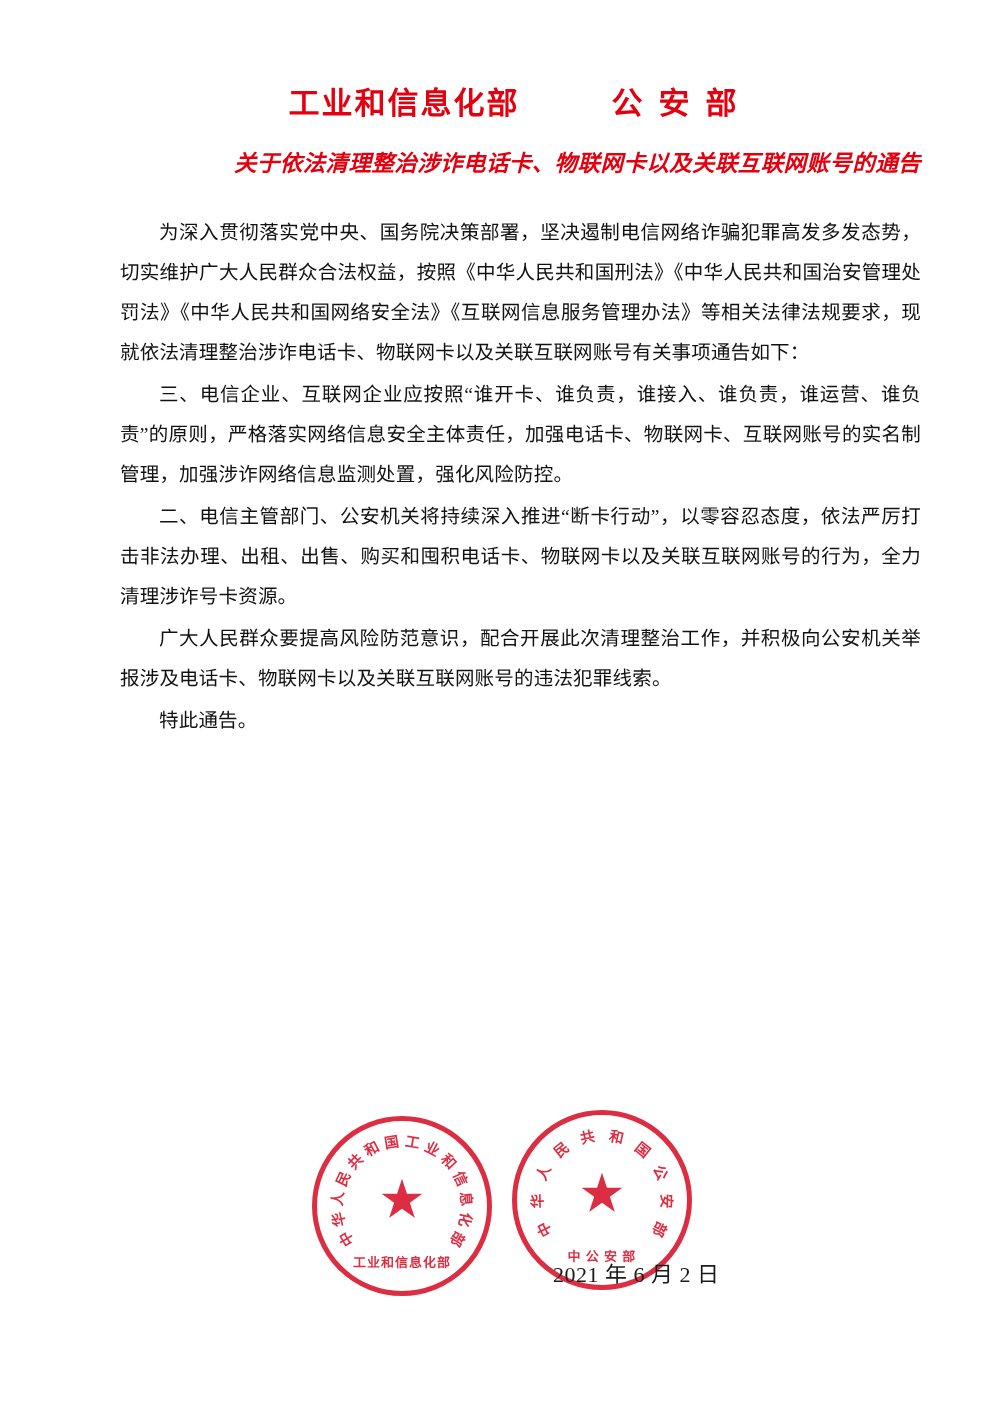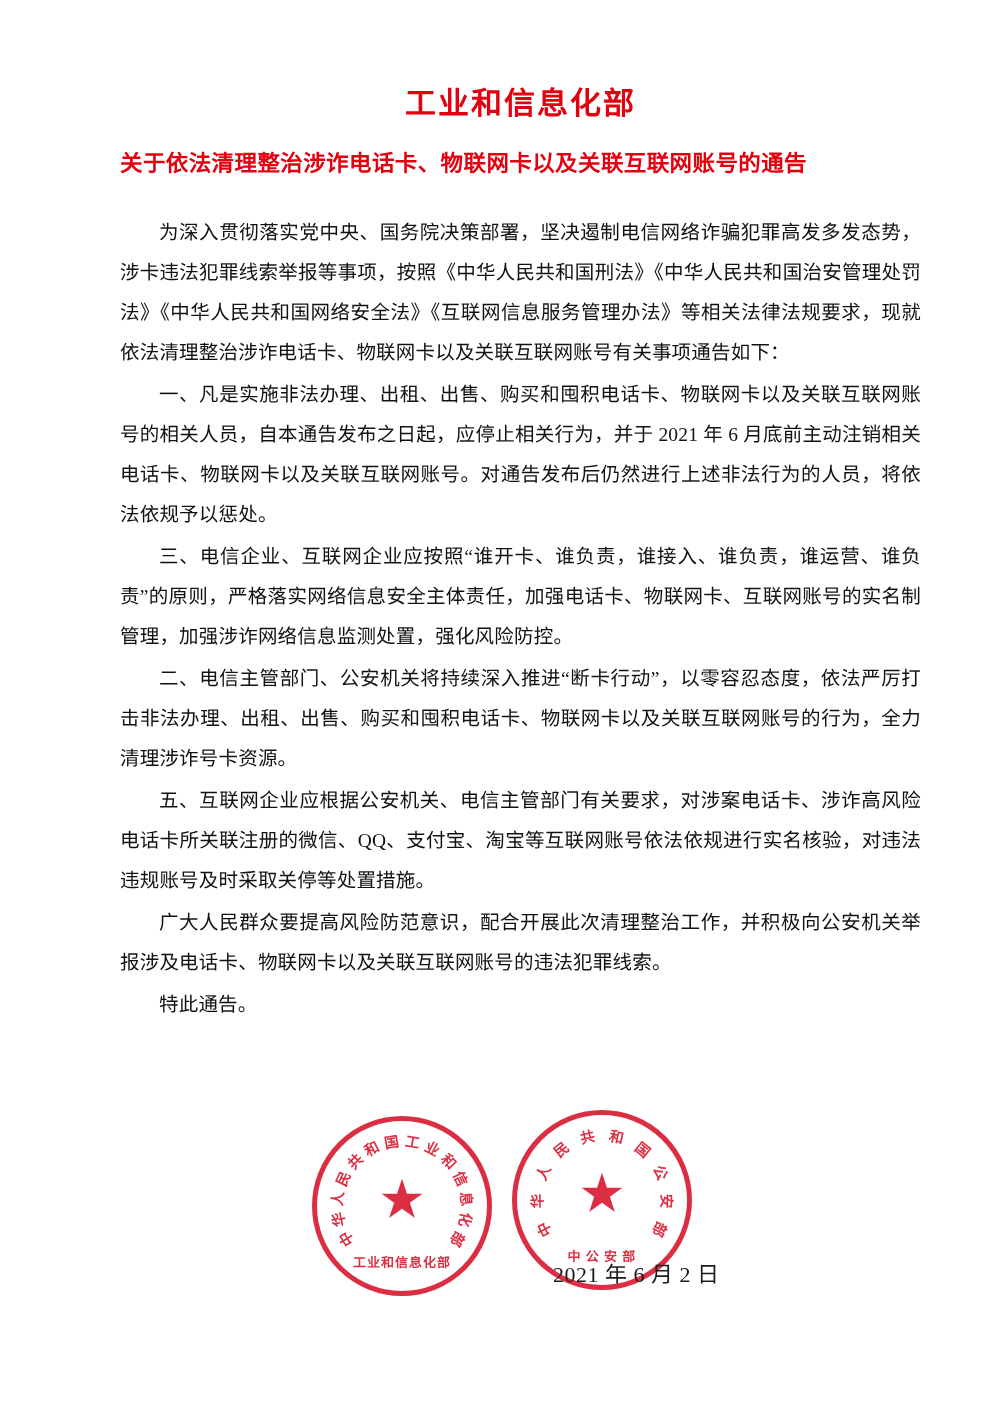--- a/index.html
+++ b/index.html
@@ -29,26 +29,27 @@
     gap: 86px;
     color: #e3000f;
     font-weight: bold;
     font-size: 31px;
     letter-spacing: 1px;
     margin-bottom: 22px;
   }
   .ministry-a { letter-spacing: 2px; }
   .ministry-b { letter-spacing: 16px; padding-left: 6px; }
   .doc-title {
-    text-align: left;
+    text-align: right;
     color: #e3000f;
     font-weight: bold;
     font-size: 22.5px;
     letter-spacing: 0.4px;
     margin-bottom: 36px;
+    font-style: italic;
   }
   .body-text {
     font-size: 19.5px;
     line-height: 40px;
     text-align: justify;
     text-justify: inter-ideograph;
     color: #111;
   }
   .body-text p {
     margin: 0 0 2px 0;
@@ -114,30 +115,29 @@
     letter-spacing: 0.5px;
   }
 </style>
 </head>
 <body>
 
 <div class="page">
 
   <div class="header-ministries">
     <div class="ministry-a">工业和信息化部</div>
+    <div class="ministry-b">公安部</div>
   </div>
 
   <div class="doc-title">关于依法清理整治涉诈电话卡、物联网卡以及关联互联网账号的通告</div>
 
   <div class="body-text">
-    <p>为深入贯彻落实党中央、国务院决策部署，坚决遏制电信网络诈骗犯罪高发多发态势，涉卡违法犯罪线索举报等事项，按照《中华人民共和国刑法》《中华人民共和国治安管理处罚法》《中华人民共和国网络安全法》《互联网信息服务管理办法》等相关法律法规要求，现就依法清理整治涉诈电话卡、物联网卡以及关联互联网账号有关事项通告如下：</p>
-    <p>一、凡是实施非法办理、出租、出售、购买和囤积电话卡、物联网卡以及关联互联网账号的相关人员，自本通告发布之日起，应停止相关行为，并于 2021 年 6 月底前主动注销相关电话卡、物联网卡以及关联互联网账号。对通告发布后仍然进行上述非法行为的人员，将依法依规予以惩处。</p>
+    <p>为深入贯彻落实党中央、国务院决策部署，坚决遏制电信网络诈骗犯罪高发多发态势，切实维护广大人民群众合法权益，按照《中华人民共和国刑法》《中华人民共和国治安管理处罚法》《中华人民共和国网络安全法》《互联网信息服务管理办法》等相关法律法规要求，现就依法清理整治涉诈电话卡、物联网卡以及关联互联网账号有关事项通告如下：</p>
     <p>三、电信企业、互联网企业应按照“谁开卡、谁负责，谁接入、谁负责，谁运营、谁负责”的原则，严格落实网络信息安全主体责任，加强电话卡、物联网卡、互联网账号的实名制管理，加强涉诈网络信息监测处置，强化风险防控。</p>
     <p>二、电信主管部门、公安机关将持续深入推进“断卡行动”，以零容忍态度，依法严厉打击非法办理、出租、出售、购买和囤积电话卡、物联网卡以及关联互联网账号的行为，全力清理涉诈号卡资源。</p>
-    <p>五、互联网企业应根据公安机关、电信主管部门有关要求，对涉案电话卡、涉诈高风险电话卡所关联注册的微信、QQ、支付宝、淘宝等互联网账号依法依规进行实名核验，对违法违规账号及时采取关停等处置措施。</p>
     <p>广大人民群众要提高风险防范意识，配合开展此次清理整治工作，并积极向公安机关举报涉及电话卡、物联网卡以及关联互联网账号的违法犯罪线索。</p>
     <p>特此通告。</p>
   </div>
 
   <div class="seals">
 
     <div class="seal seal-1">
       <div class="ring-text">
           <span style="transform: rotate(-210.714deg) translate(66px) rotate(90deg) translate(-50%, -50%);">中</span>
           <span style="transform: rotate(-192.143deg) translate(66px) rotate(90deg) translate(-50%, -50%);">华</span>

